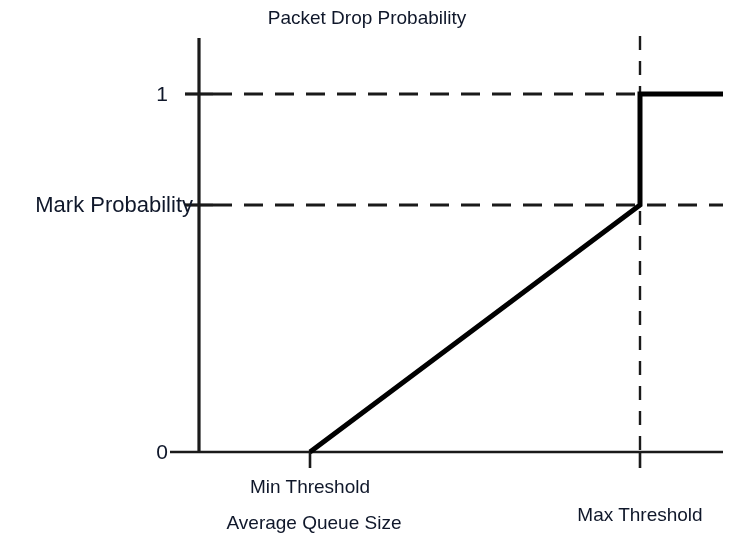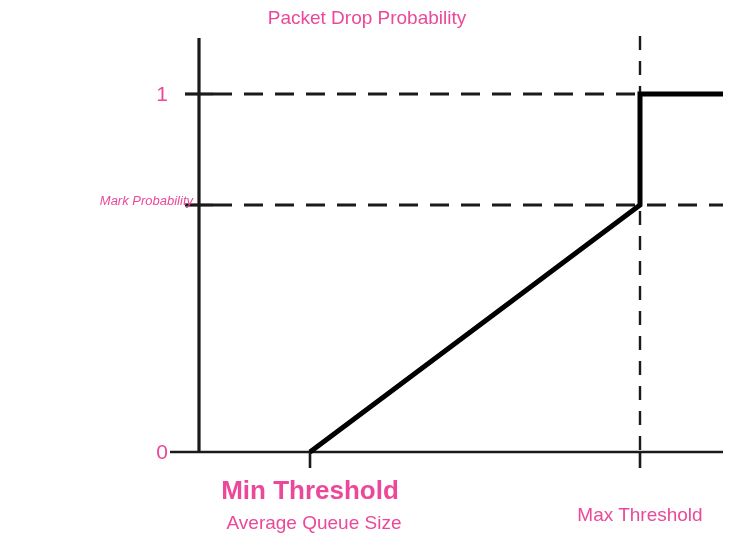--- a/index.html
+++ b/index.html
@@ -22,21 +22,21 @@
     height: 548px;
   }
   .svg-layer {
     position: absolute;
     top: 0;
     left: 0;
   }
   .lbl {
     position: absolute;
     white-space: nowrap;
-    color: #ec4899;
+    color: #0f172a;
     line-height: 1;
   }
   #chart-title {
     font-size: 19px;
     left: 0;
     top: 8px;
     width: 734px;
     text-align: center;
   }
   #x-axis-title {
@@ -50,31 +50,29 @@
     font-size: 21px;
     right: 566px;
     top: 83px;
   }
   #ytick-zero-label {
     font-size: 21px;
     right: 566px;
     top: 441px;
   }
   #ytick-mark-label {
-    font-size: 13px;
+    font-size: 22px;
     right: 541px;
     top: 194px;
-    font-style: italic;
   }
   #xtick-min-label {
-    font-size: 26px;
+    font-size: 19px;
     left: 310px;
     top: 477px;
     transform: translateX(-50%);
-    font-weight: bold;
   }
   #xtick-max-label {
     font-size: 19px;
     left: 640px;
     top: 477px;
     transform: translateX(-50%);
     margin-top: 28px;
   }
 </style>
 </head>

